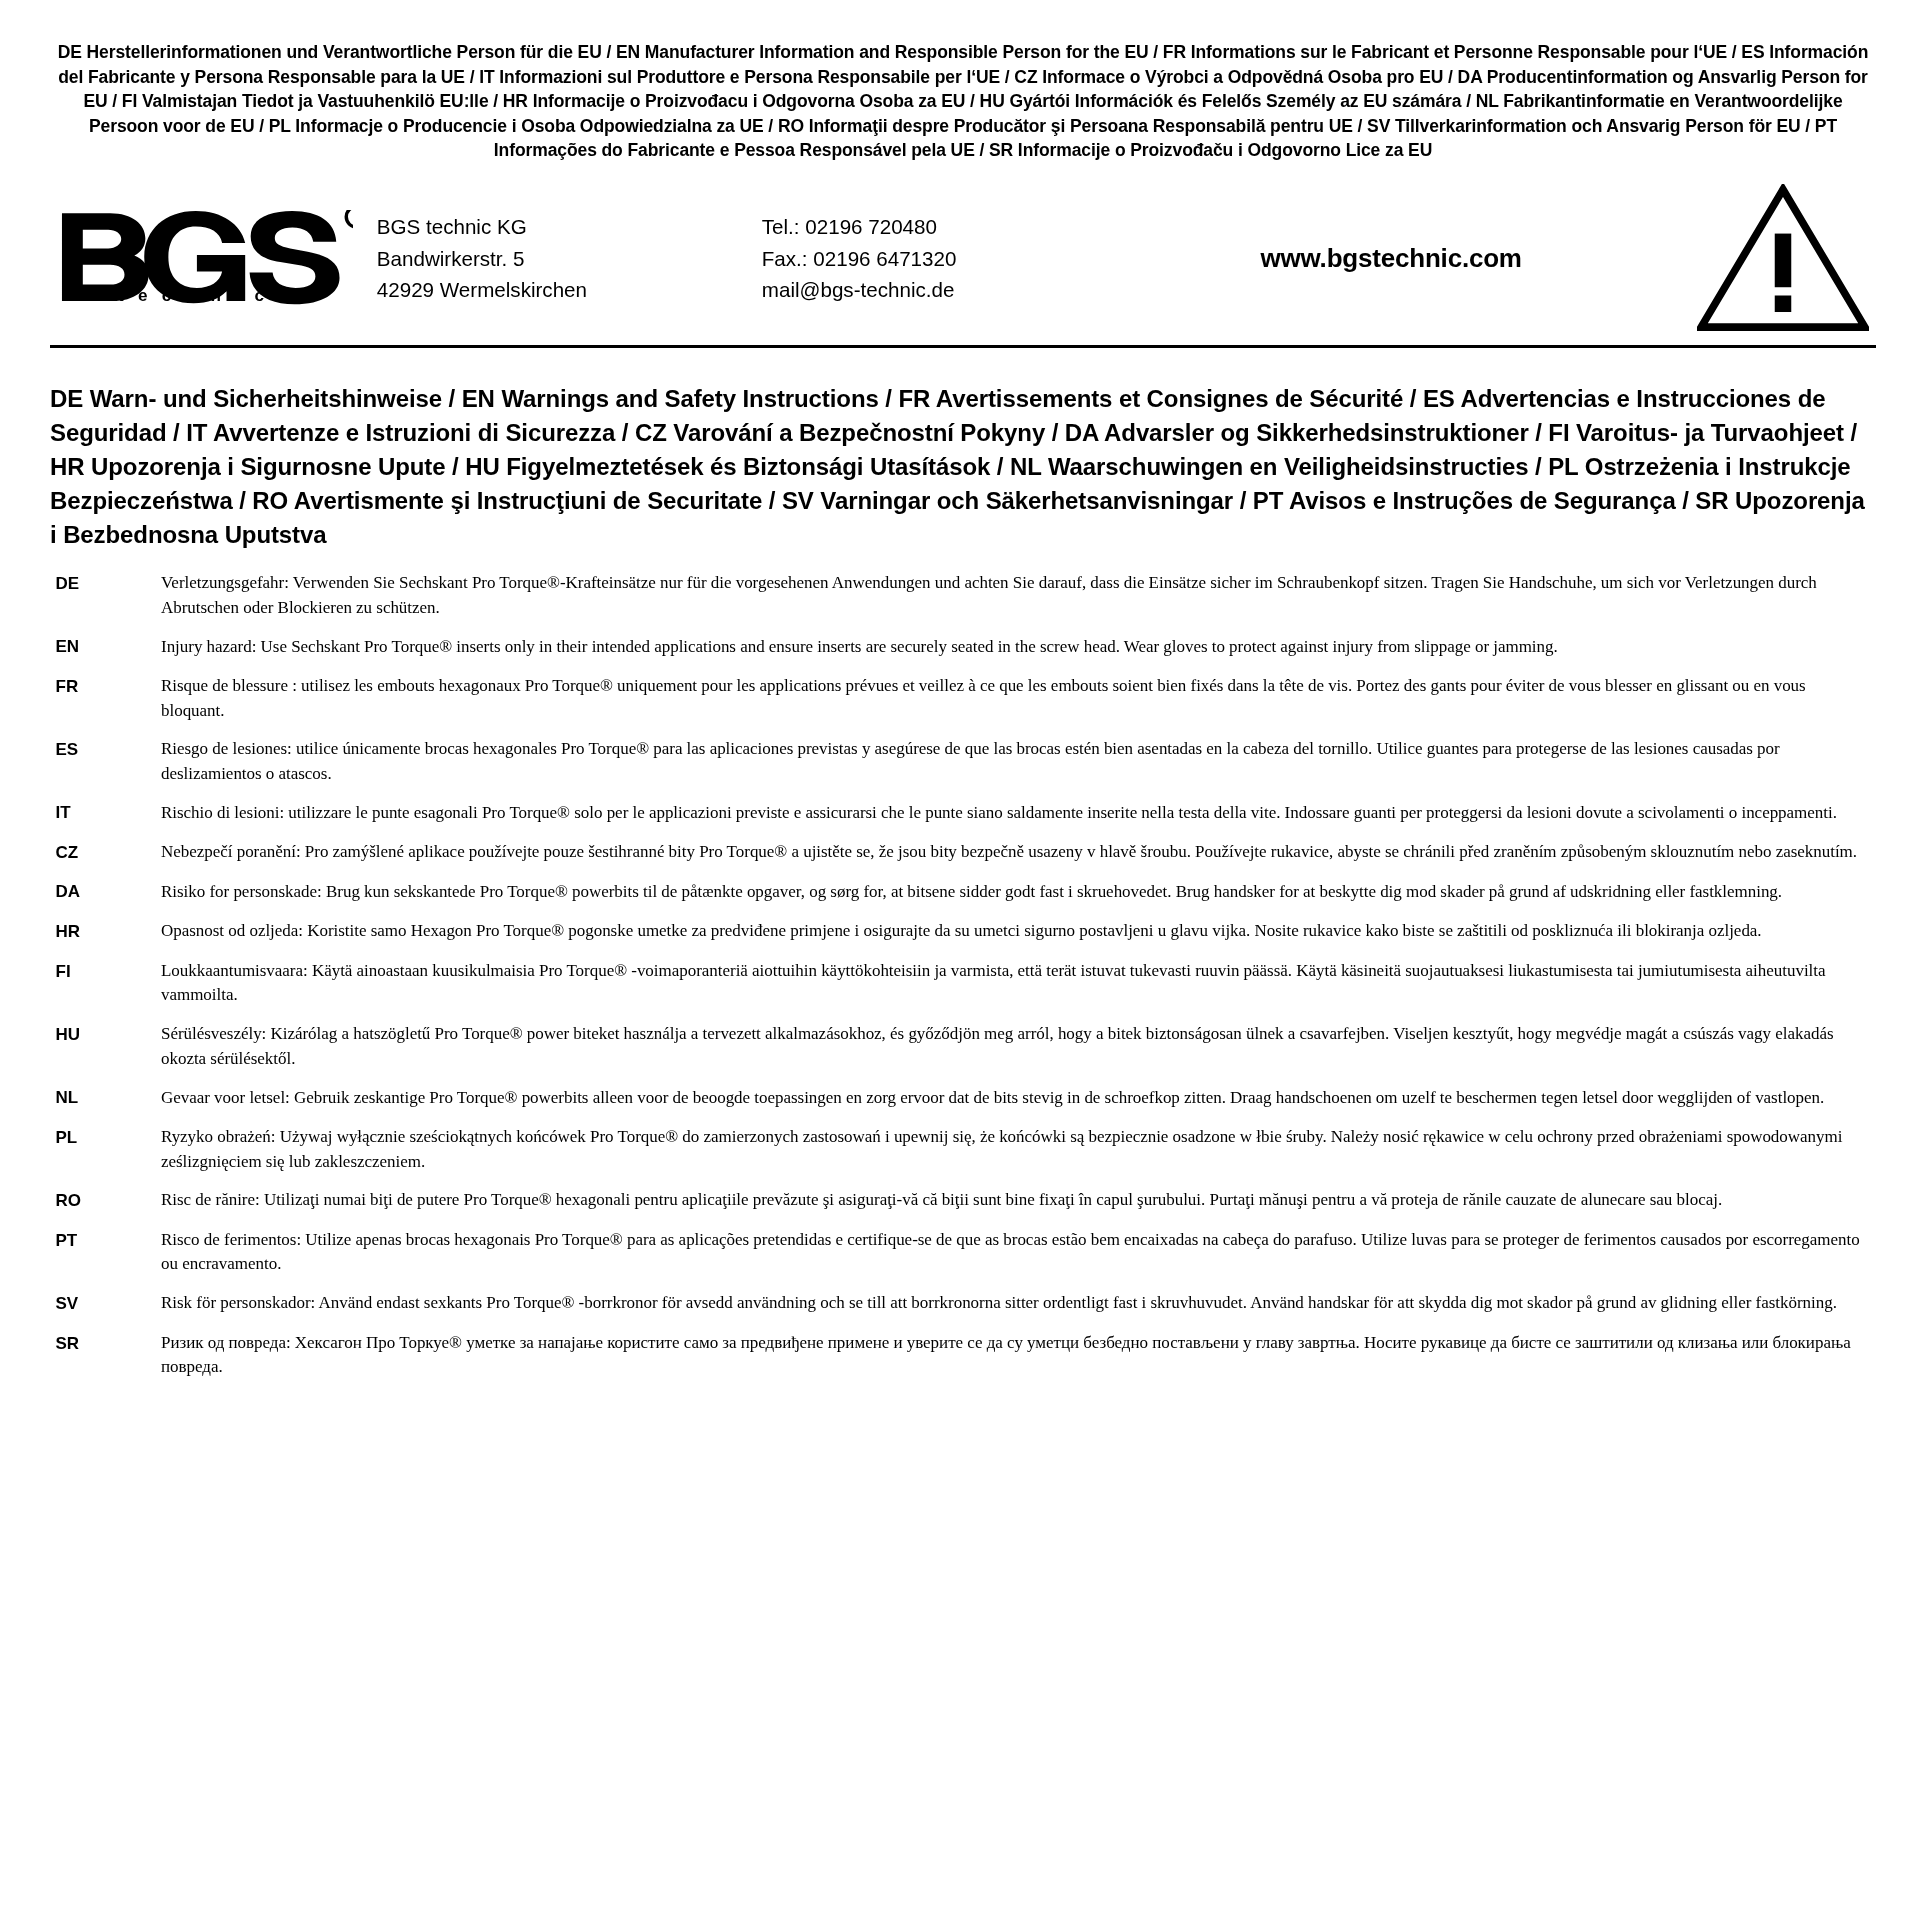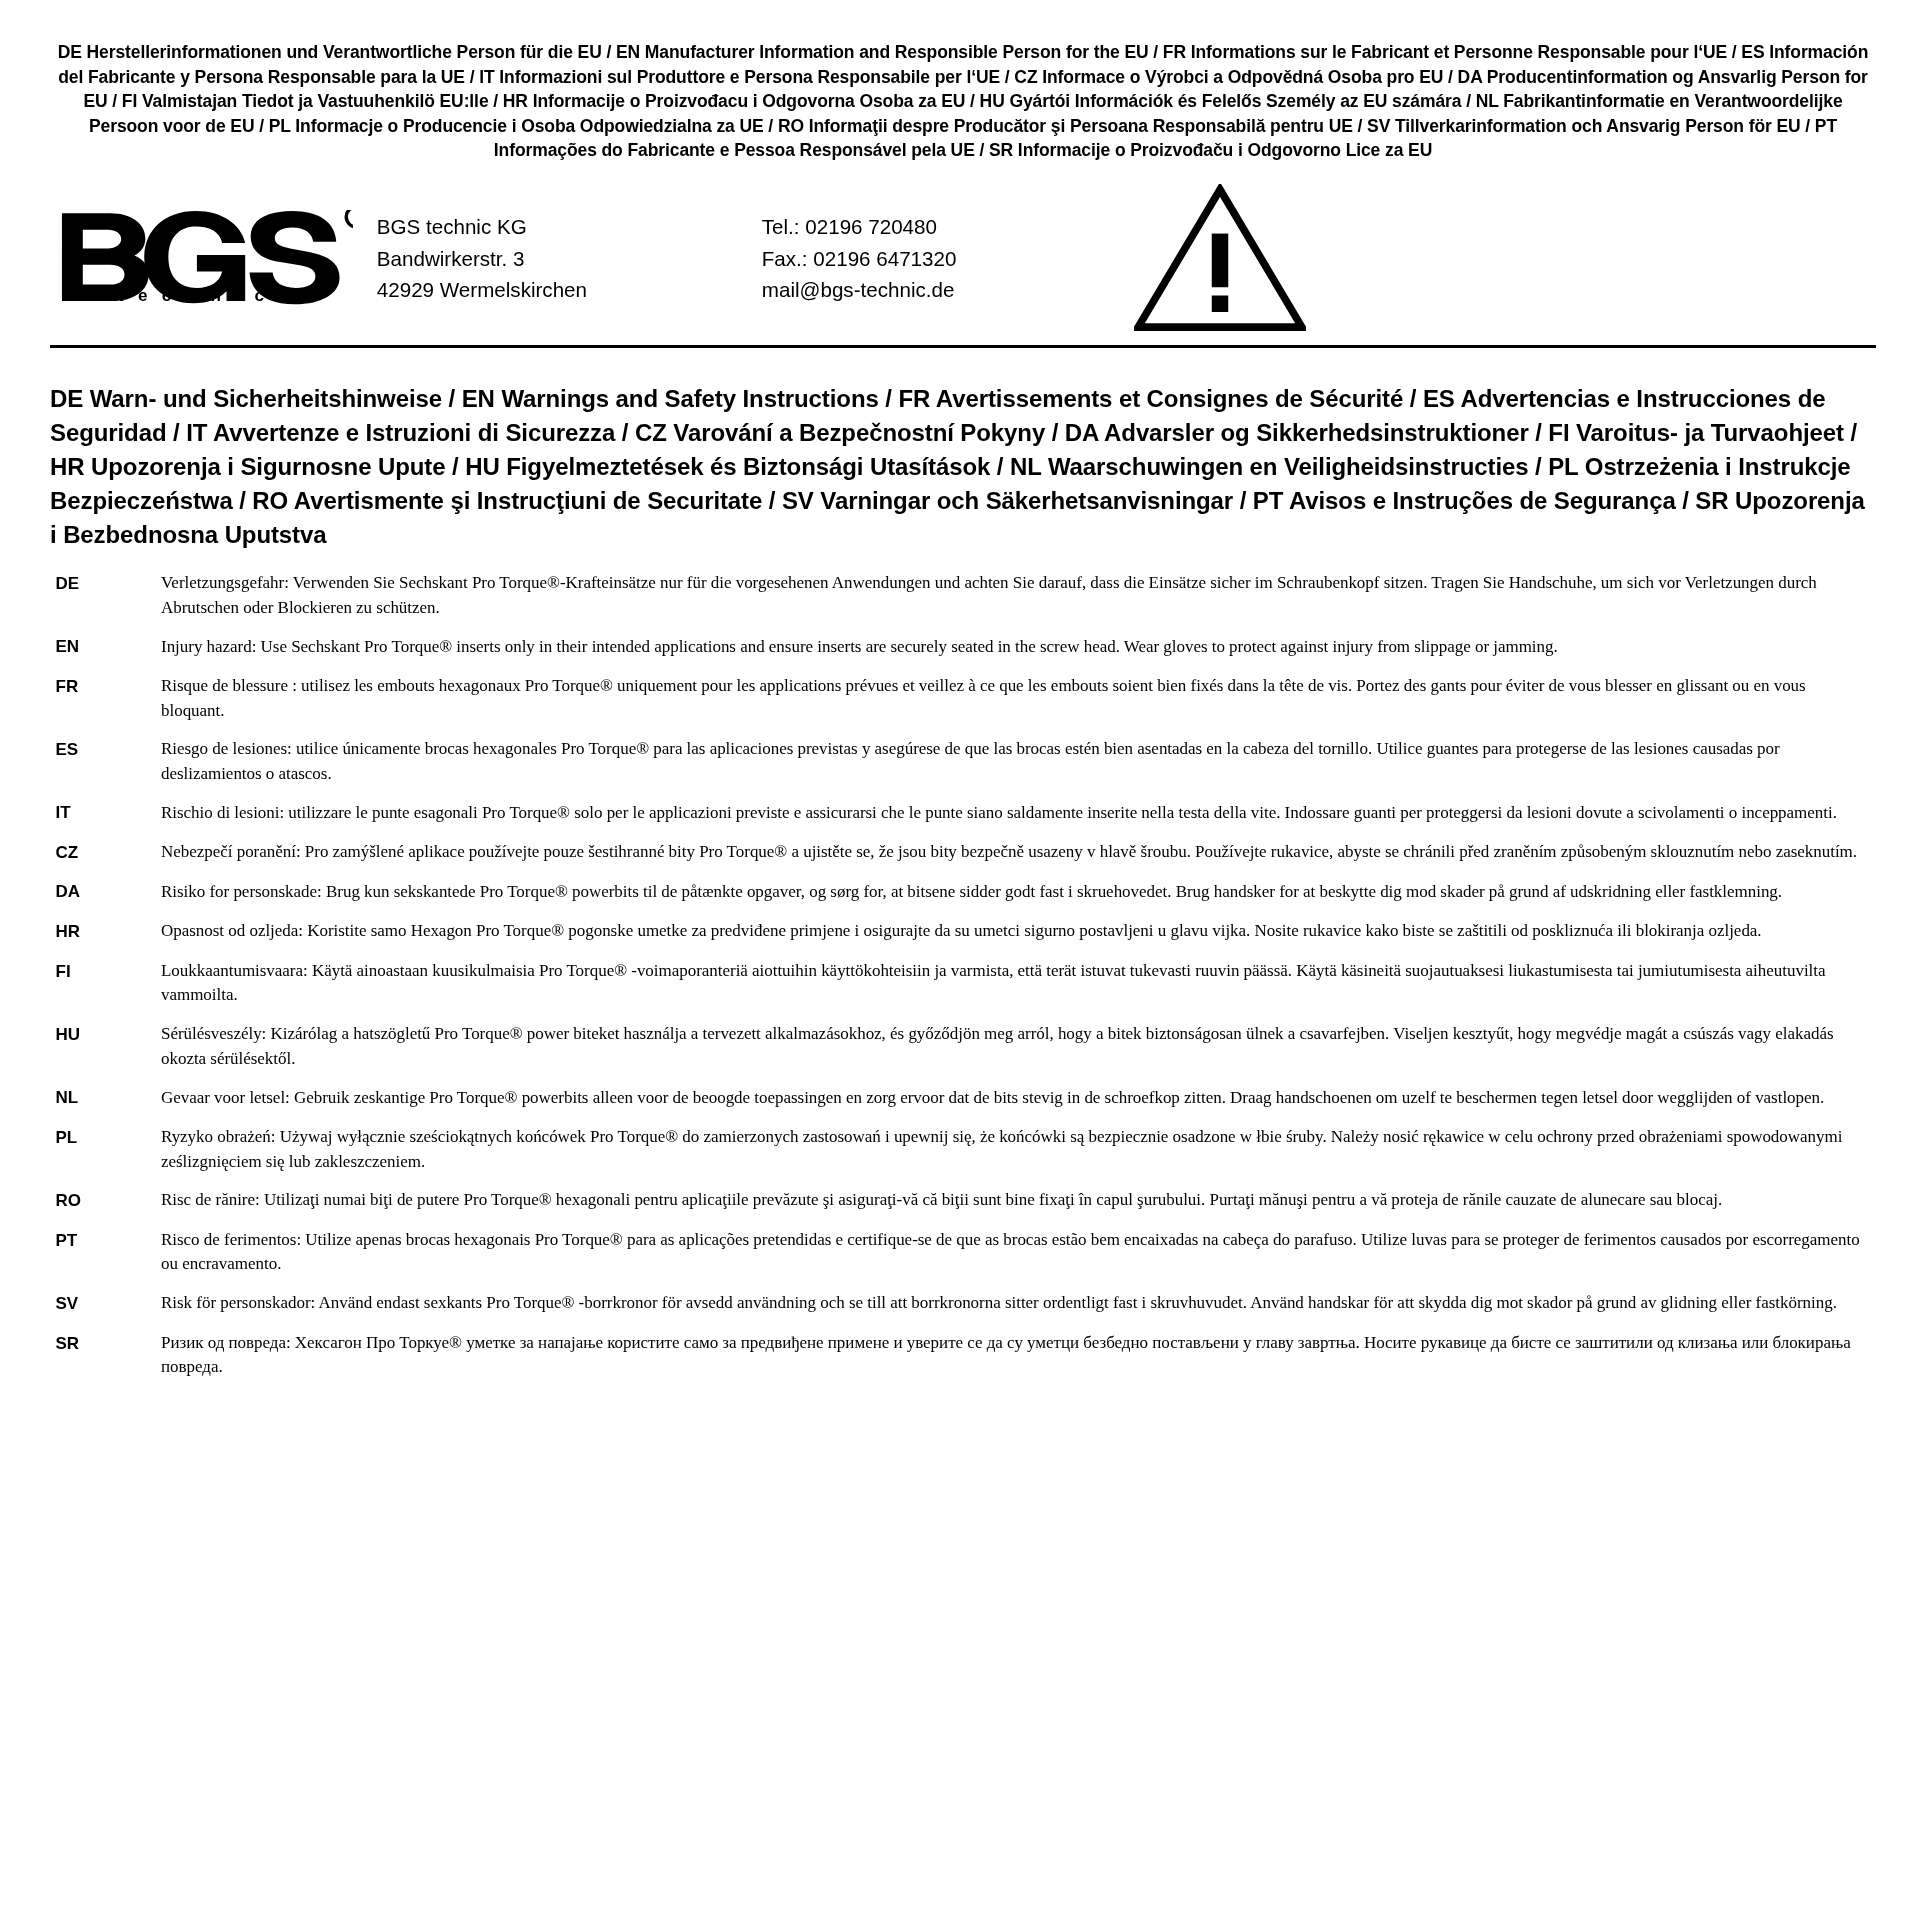--- a/index.html
+++ b/index.html
@@ -133,30 +133,31 @@
           <circle cx="436" cy="10" r="15" fill="none" stroke="#000" stroke-width="5"></circle>
           <text x="436" y="17" font-family="'Liberation Sans',sans-serif" font-size="17" text-anchor="middle" fill="#000">R</text>
 
           <text x="88" y="133" font-family="'Liberation Sans',sans-serif" font-size="25" font-weight="bold" letter-spacing="7" fill="#000">t e c h n i c</text>
         </g>
       </svg>
     </div>
 
     <div class="addr">
       <div>BGS technic KG</div>
-      <div>Bandwirkerstr. 3</div>
+      <div>Bandwirkerstr. 5</div>
       <div>42929 Wermelskirchen</div>
     </div>
 
     <div class="contact">
       <div>Tel.: 02196 720480</div>
       <div>Fax.: 02196 6471320</div>
       <div>mail@bgs-technic.de</div>
     </div>
 
+    <div class="website">www.bgstechnic.com</div>
 
     <div class="warn-tri">
       <svg width="172" height="148" viewBox="0 0 250 215" xmlns="http://www.w3.org/2000/svg" aria-hidden="true">
         <polygon points="125,8 244,208 6,208" fill="none" stroke="#000" stroke-width="11" stroke-linejoin="miter"></polygon>
         <rect x="113" y="72" width="24" height="78" fill="#000"></rect>
         <rect x="113" y="162" width="24" height="24" fill="#000"></rect>
       </svg>
     </div>
 
   </div>

